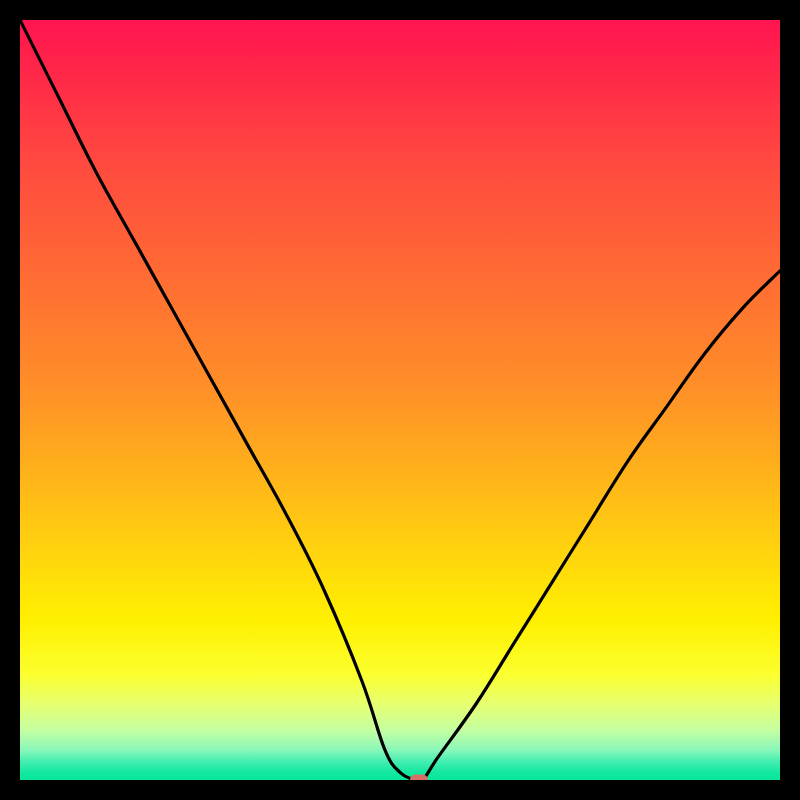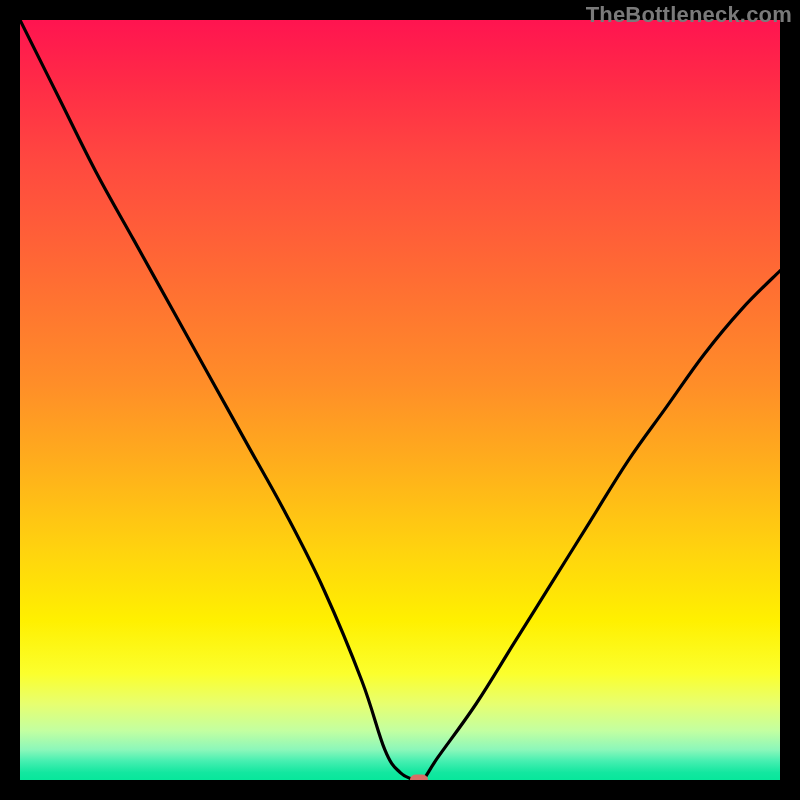--- a/index.html
+++ b/index.html
@@ -72,21 +72,20 @@
     border-radius: 6px / 5px;
     z-index: 7;
     transform: translate(-50%, -50%);
   }
 </style>
 </head>
 <body>
 
 <div class="frame">
 
-  <div class="watermark">TheBottleneck.com</div>
 
   <div class="plot">
     <div class="gradient"></div>
 
     <svg class="curve" viewBox="0 0 760 760" preserveAspectRatio="none">
       <path id="curve-path" fill="none" stroke="#000" stroke-width="3.2" stroke-linecap="round" stroke-linejoin="round" d="M 0 0 C 6.966666666666667 13.933333333333334, 24.066666666666666 48.13333333333333, 38 76 C 51.93333333333334 103.86666666666667, 62.06666666666666 125.52666666666667, 76 152 C 89.93333333333334 178.47333333333333, 100.06666666666666 195.31999999999996, 114 220.39999999999998 C 127.93333333333334 245.48, 138.06666666666666 263.72, 152 288.8 C 165.93333333333334 313.88, 176.06666666666666 332.12, 190 357.2 C 203.93333333333334 382.28, 214.06666666666666 400.52000000000004, 228 425.6 C 241.93333333333334 450.68, 252.06666666666666 467.52666666666664, 266 494 C 279.93333333333334 520.4733333333334, 290.06666666666666 539.3466666666667, 304 570 C 317.93333333333334 600.6533333333333, 330.85333333333335 631.94, 342 661.2 C 353.14666666666665 690.46, 357.83333333333337 712.88, 364.8 729.6 C 371.76666666666665 746.32, 374.4266666666667 746.8266666666666, 380 752.4 C 385.5733333333333 757.9733333333334, 391.02 758.6066666666667, 395.2 760 C 399.38 761.3933333333333, 398.62 764.18, 402.8 760 C 406.98 755.82, 408.2466666666667 751.1333333333333, 418.00000000000006 737.2 C 427.7533333333334 723.2666666666668, 442.06666666666666 704.9, 456 684 C 469.93333333333334 663.1, 480.06666666666666 645.4933333333333, 494 623.2 C 507.93333333333334 600.9066666666668, 518.0666666666667 584.6933333333334, 532 562.4 C 545.9333333333333 540.1066666666666, 556.0666666666667 523.8933333333333, 570 501.59999999999997 C 583.9333333333333 479.3066666666666, 594.0666666666667 461.7, 608 440.8 C 621.9333333333333 419.90000000000003, 632.0666666666667 407.1066666666667, 646 387.6 C 659.9333333333333 368.09333333333336, 670.0666666666667 352.5133333333333, 684 334.4 C 697.9333333333333 316.28666666666663, 708.0666666666667 304.12666666666667, 722 288.8 C 735.9333333333333 273.47333333333336, 753.0333333333333 257.76666666666665, 760 250.79999999999995"></path>
     </svg>
 
     <div id="marker" class="marker" style="left: 399px; top: 760px; background: rgb(214, 111, 102);"></div>
   </div>

